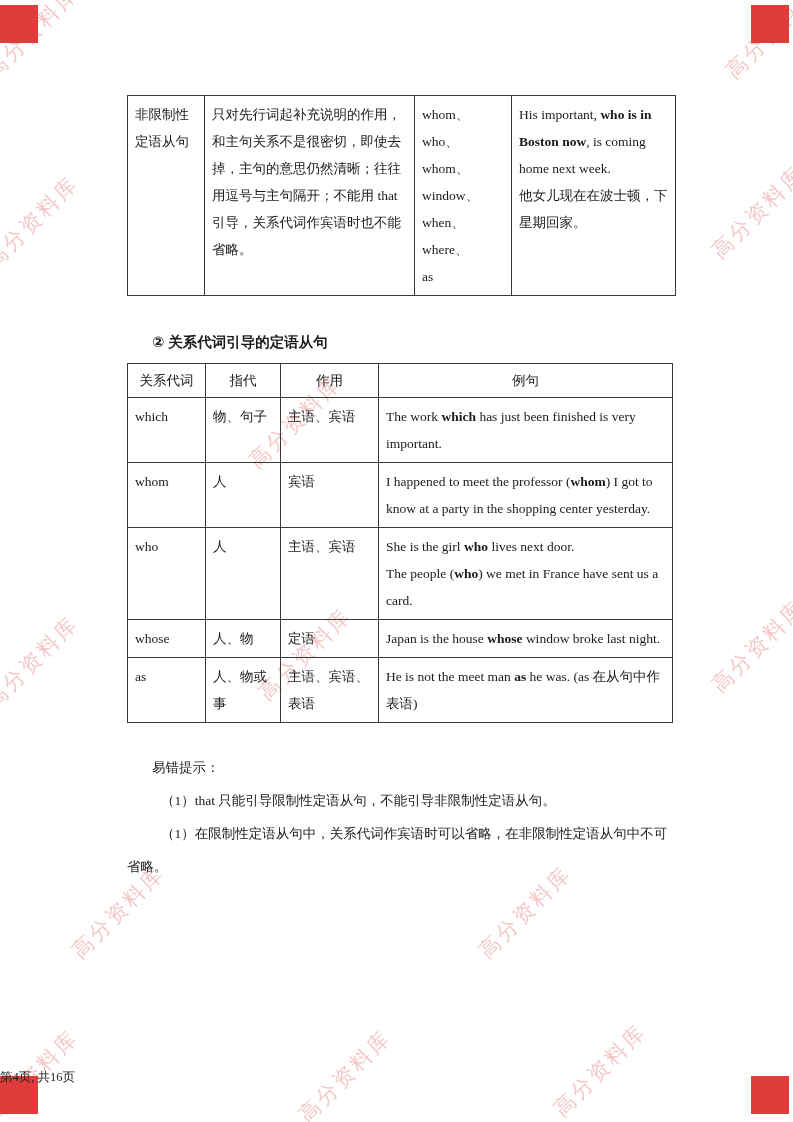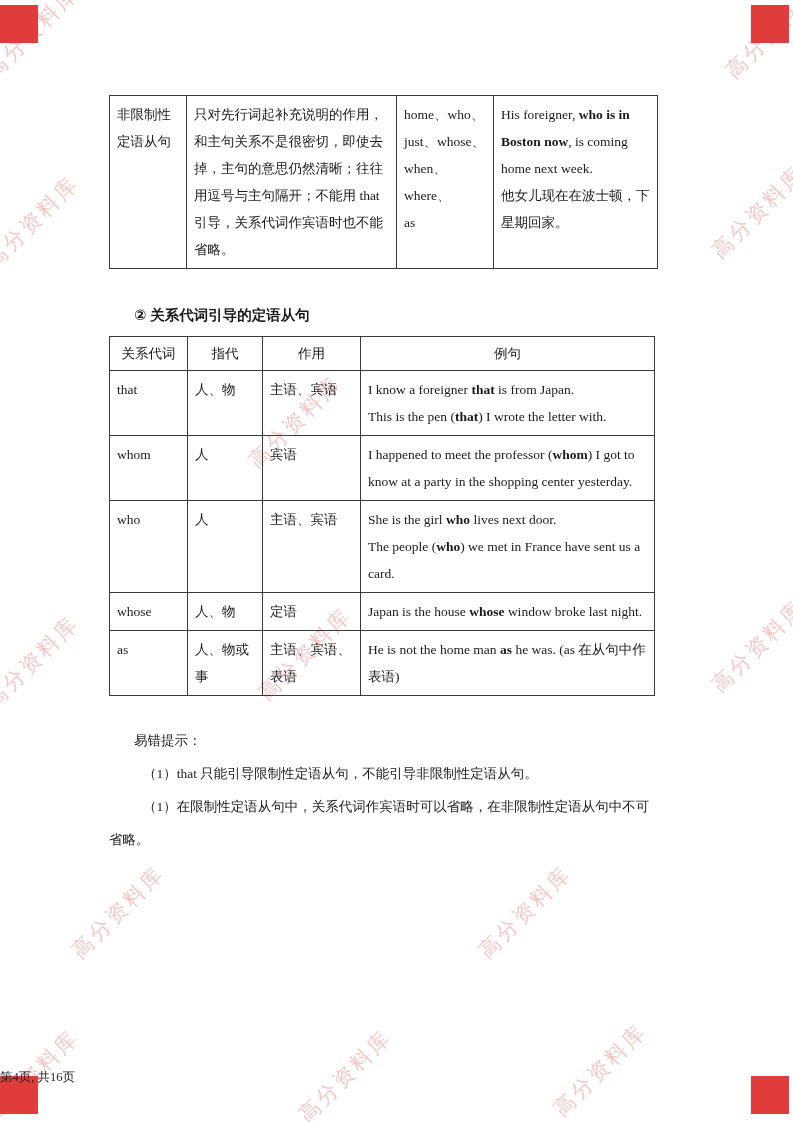--- a/index.html
+++ b/index.html
@@ -14,21 +14,21 @@
     position:absolute; white-space:nowrap;
     color:rgba(224,110,110,0.40);
     font-size:21px; letter-spacing:3px;
     transform:rotate(-45deg); transform-origin:center;
     pointer-events:none; user-select:none;
     font-family:"Liberation Sans","DejaVu Sans",sans-serif;
   }
   .stamp {
     position:absolute; width:38px; height:38px; background:#e03c3c;
   }
-  .content { position:absolute; left:109px; top:95px; width:548px; }
+  .content { position:absolute; left:127px; top:95px; width:548px; }
 
   table { border-collapse:collapse; table-layout:fixed; }
   td, th {
     border:1px solid #3a3a3a; vertical-align:top;
     padding:5px 7px; line-height:27px; font-weight:normal;
     word-wrap:break-word; text-align:left;
   }
   .top-table { width:548px; }
   .pronoun-table { width:545px; margin-top:4px; }
   .pronoun-table thead td { text-align:center; padding:3px 4px;margin-top:47px; }
@@ -83,27 +83,27 @@
           <col style="width:164px">
         </colgroup>
       <tbody>
           <tr>
         <td>
               <div><span>非限制性</span></div>
               <div><span>定语从句</span></div>
             </td>
         <td>只对先行词起补充说明的作用，和主句关系不是很密切，即使去掉，主句的意思仍然清晰；往往用逗号与主句隔开；不能用 that 引导，关系代词作宾语时也不能省略。</td>
         <td>
-              <div><span>home、who、</span></div>
-              <div><span>just、whose、</span></div>
+              <div><span>whom、who、</span></div>
+              <div><span>whom、window、</span></div>
               <div><span>when、where、</span></div>
               <div><span>as</span></div>
             </td>
         <td>
-              <div><span>His foreigner, </span><span style="font-weight: bold;">who is in Boston now</span><span>, is coming home next week.</span></div>
+              <div><span>His important, </span><span style="font-weight: bold;">who is in Boston now</span><span>, is coming home next week.</span></div>
               <div><span>他女儿现在在波士顿，下星期回家。</span></div>
             </td>
       </tr>
     </tbody>
       </table>
 
     <div class="section-heading">② 关系代词引导的定语从句</div>
 
     <table class="pronoun-table">
       <colgroup>
@@ -115,26 +115,25 @@
       <thead>
         <tr>
           <td>关系代词</td>
           <td>指代</td>
           <td>作用</td>
           <td>例句</td>
         </tr>
       </thead>
       <tbody>
         <tr>
-          <td>that</td>
-          <td>人、物</td>
+          <td>which</td>
+          <td>物、句子</td>
           <td>主语、宾语</td>
           <td>
-              <div><span>I know a foreigner </span><span style="font-weight: bold;">that</span><span> is from Japan.</span></div>
-              <div><span>This is the pen (</span><span style="font-weight: bold;">that</span><span>) I wrote the letter with.</span></div>
+              <div><span>The work </span><span style="font-weight: bold;">which</span><span> has just been finished is very important.</span></div>
             </td>
         </tr>
         <tr>
           <td>whom</td>
           <td>人</td>
           <td>宾语</td>
           <td>
               <div><span>I happened to meet the professor (</span><span style="font-weight: bold;">whom</span><span>) I got to know at a party in the shopping center yesterday.</span></div>
             </td>
         </tr>
@@ -153,21 +152,21 @@
           <td>定语</td>
           <td>
               <div><span>Japan is the house </span><span style="font-weight: bold;">whose</span><span> window broke last night.</span></div>
             </td>
         </tr>
         <tr>
           <td>as</td>
           <td>人、物或事</td>
           <td>主语、宾语、表语</td>
           <td>
-              <div><span>He is not the home man </span><span style="font-weight: bold;">as</span><span> he was. (as 在从句中作表语)</span></div>
+              <div><span>He is not the meet man </span><span style="font-weight: bold;">as</span><span> he was. (as 在从句中作表语)</span></div>
             </td>
         </tr>
       </tbody>
     </table>
 
     <div class="tips">
       <div class="tips-title">易错提示：</div>
       <div class="tips-item">（1）that 只能引导限制性定语从句，不能引导非限制性定语从句。</div>
       <div class="tips-item">（1）在限制性定语从句中，关系代词作宾语时可以省略，在非限制性定语从句中不可省略。</div>
     </div>

